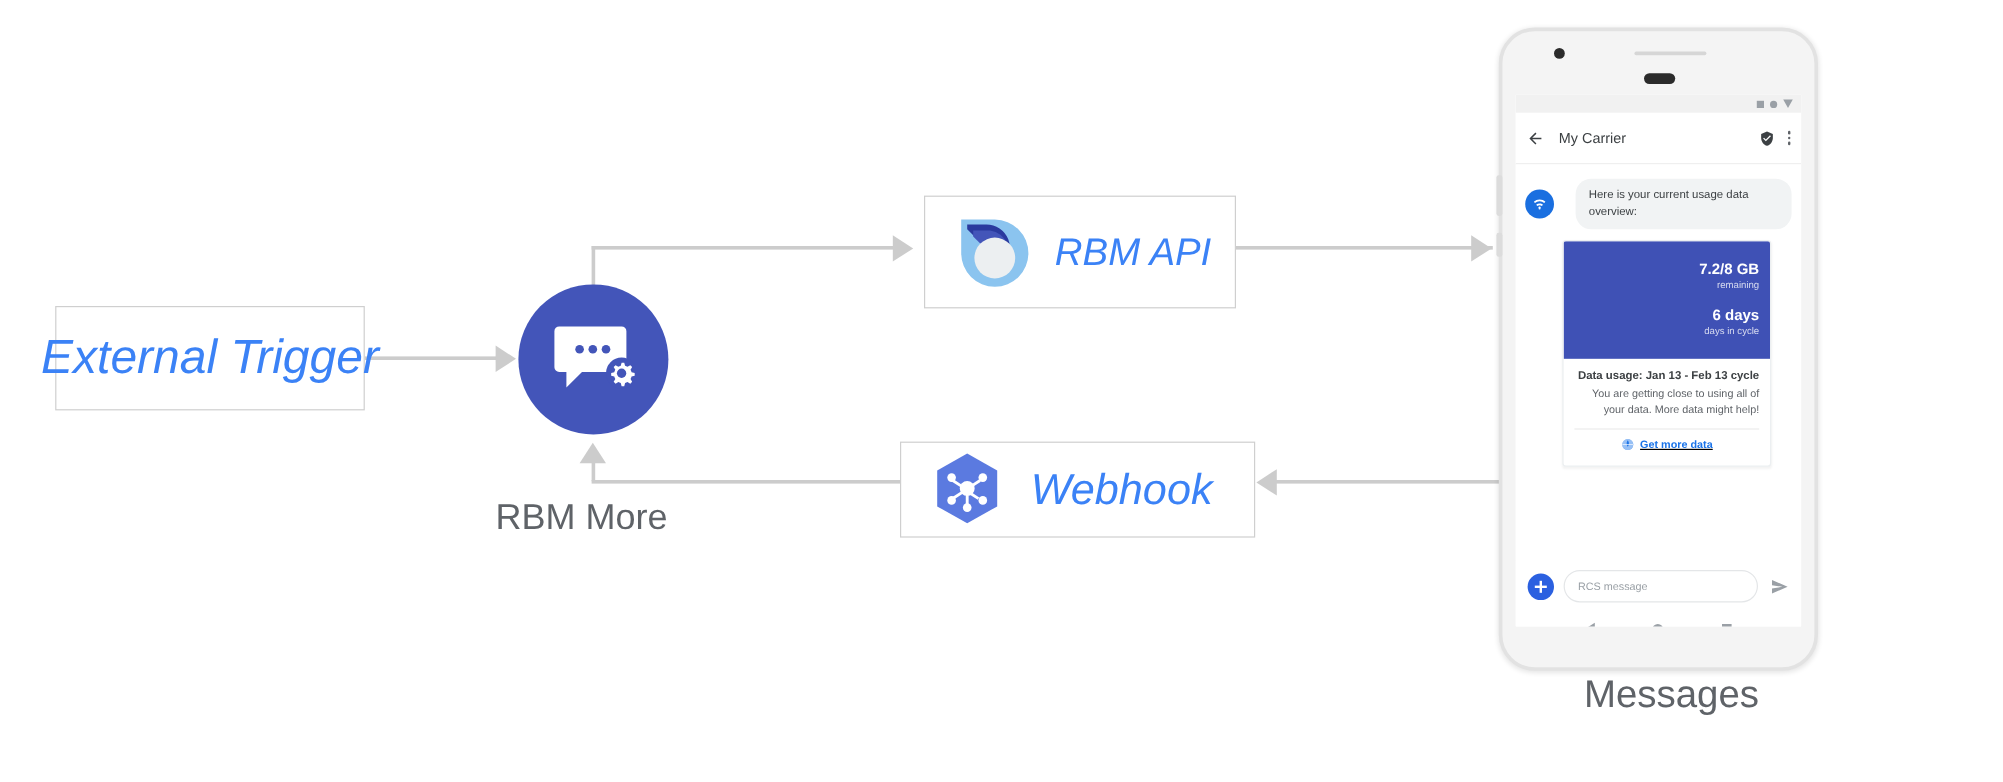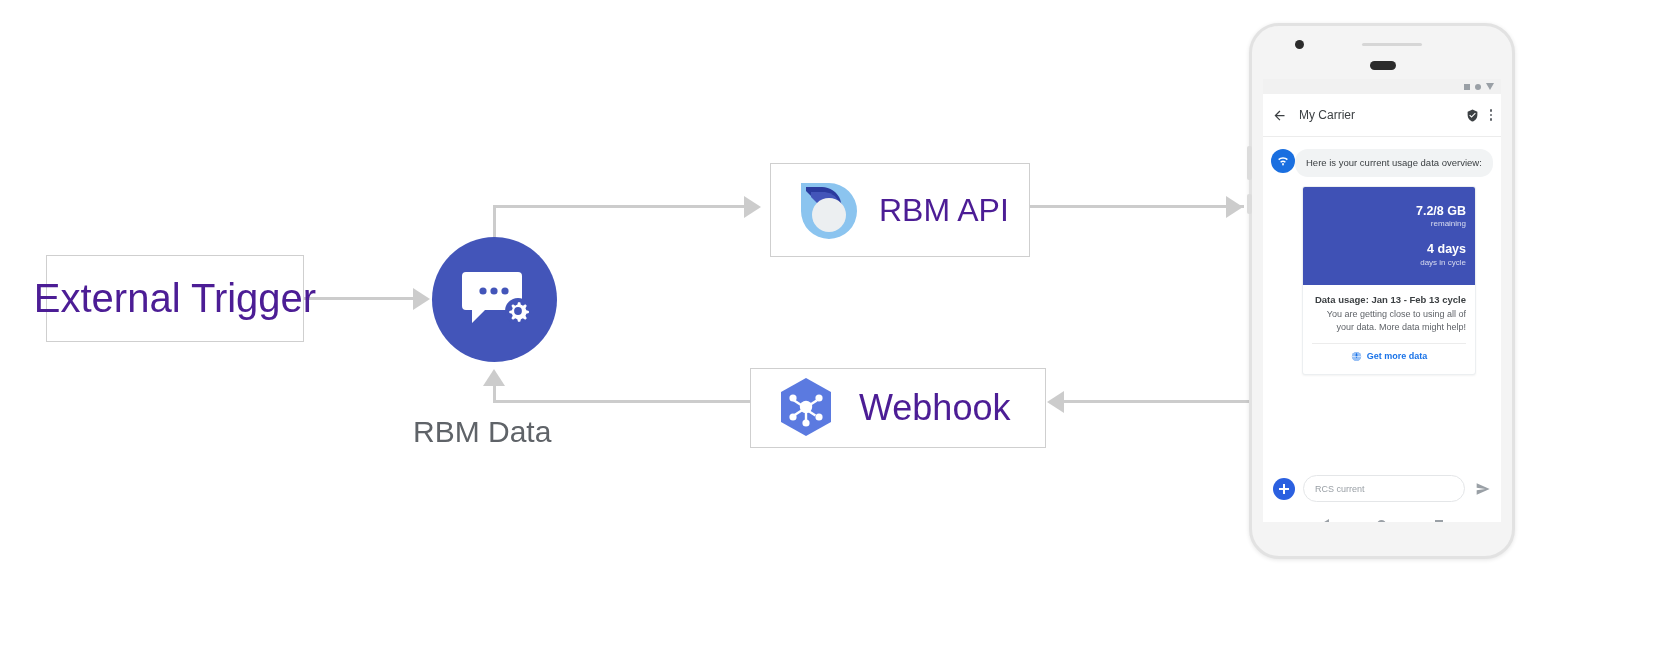--- a/index.html
+++ b/index.html
@@ -23,22 +23,23 @@
   .node-box {
     position: absolute;
     border: 1px solid #cfcfcf;
     background: #ffffff;
     box-sizing: border-box;
     display: flex;
     align-items: center;
   }
   .node-label {
     font-weight: 300;
-    color: #4c1d95;
+    color: #3b82f6;
     white-space: nowrap;
+    font-style: italic;
   }
   .caption {
     position: absolute;
     font-weight: 300;
     color: #5f6368;
     white-space: nowrap;
   }
 
   .line-h {
     position: absolute;
@@ -146,21 +147,21 @@
   }
   .dots-v { display: flex; flex-direction: column; gap: 2px; margin-left: 11px; }
   .dots-v i { width: 2.5px; height: 2.5px; background: #5f6368; border-radius: 50%; display: block; }
 
   #convo {
     padding: 12px 8px 0 8px;
     background: #ffffff;
     height: 330px;
     box-sizing: border-box;
   }
-  #msg-row { display: flex; align-items: flex-start; gap: 0; }
+  #msg-row { display: flex; align-items: center; gap: 18px; }
   #avatar {
     width: 24px; height: 24px; border-radius: 50%;
     background: #1a6fe0; flex: 0 0 24px;
     display: flex; align-items: center; justify-content: center;
   }
   #bubble {
     background: #f1f3f4;
     border-radius: 13px;
     padding: 7px 11px;
     font-size: 9.5px;
@@ -199,21 +200,21 @@
   .g-big { font-size: 12.5px; font-weight: 700; line-height: 1.15; }
   .g-sub { font-size: 8px; opacity: .78; line-height: 1.4; }
   .g-gap { height: 13px; }
 
   #card-body { padding: 9px 9px 4px 9px; text-align: right; }
   #card-title { font-size: 9.5px; font-weight: 700; color: #3c4043; }
   #card-text { font-size: 9px; color: #5f6368; line-height: 1.5; margin-top: 3px; }
   #card-divider { height: 1px; background: #ececec; margin: 8px 0 0 0; }
   #card-action {
     display: flex; align-items: center; justify-content: center;
-    gap: 5px; padding: 7px 0 8px 0;
+    gap: 5px; padding: 7px 0 8px 0; text-decoration: underline;
   }
   #card-action-label { font-size: 9px; color: #1a73e8; font-weight: 600; }
 
   #composer {
     display: flex; align-items: center; gap: 8px;
     padding: 8px 10px; background: #fff;
   }
   #plus-btn {
     width: 22px; height: 22px; border-radius: 50%; background: #2b60e0;
     flex: 0 0 22px; position: relative;
@@ -273,21 +274,21 @@
       <circle cx="23" cy="23" r="3.6" fill="#4355b9"></circle>
       <circle cx="34" cy="23" r="3.6" fill="#4355b9"></circle>
       <circle cx="45" cy="23" r="3.6" fill="#4355b9"></circle>
       <g transform="translate(47,32)">
         <circle cx="11" cy="11" r="13" fill="#4355b9"></circle>
         <path d="M11 2.2 l2.2 0 0.7 2.6 a6.8 6.8 0 0 1 2 0.85 l2.35 -1.35 1.55 1.55 -1.35 2.35 a6.8 6.8 0 0 1 0.85 2 l2.6 0.7 0 2.2 -2.6 0.7 a6.8 6.8 0 0 1 -0.85 2 l1.35 2.35 -1.55 1.55 -2.35 -1.35 a6.8 6.8 0 0 1 -2 0.85 l-0.7 2.6 -2.2 0 -0.7 -2.6 a6.8 6.8 0 0 1 -2 -0.85 l-2.35 1.35 -1.55 -1.55 1.35 -2.35 a6.8 6.8 0 0 1 -0.85 -2 l-2.6 -0.7 0 -2.2 2.6 -0.7 a6.8 6.8 0 0 1 0.85 -2 l-1.35 -2.35 1.55 -1.55 2.35 1.35 a6.8 6.8 0 0 1 2 -0.85 z" fill="#ffffff"></path>
         <circle cx="11" cy="11" r="3.9" fill="#4355b9"></circle>
       </g>
     </svg>
   </div>
-  <div class="caption" style="left:413px; top:415px; font-size:30px;">RBM Data</div>
+  <div class="caption" style="left:413px; top:415px; font-size:30px;">RBM More</div>
 
   <div class="node-box" id="box-rbm-api" style="left:770px; top:163px; width:260px; height:94px; padding-left:18px; gap:16px;">
     <svg width="74" height="74" viewBox="0 0 74 74">
       <path d="M10 10 h30 a28 28 0 0 1 0 56 a28 28 0 0 1 -28 -28 v-28 z" fill="#8bc4ef"></path>
       <path d="M17 14 h16 a20 20 0 0 1 14 34 l-30 -30 z" fill="#2a3a9e"></path>
       <path d="M22 19 h14 a18 18 0 0 1 11 30 l-25 -25 z" fill="#4355b9"></path>
       <circle cx="40" cy="42" r="17" fill="#eceff1"></circle>
     </svg>
     <span class="node-label" style="font-size:32px;">RBM API</span>
   </div>
@@ -356,21 +357,21 @@
           <div id="bubble">Here is your current usage data overview:</div>
         </div>
 
         <div id="rich-card">
 
           <div id="gauge-panel">
             <div id="gauge-right">
               <div class="g-big">7.2/8 GB</div>
               <div class="g-sub">remaining</div>
               <div class="g-gap"></div>
-              <div class="g-big">4 days</div>
+              <div class="g-big">6 days</div>
               <div class="g-sub">days in cycle</div>
             </div>
           </div>
 
           <div id="card-body">
             <div id="card-title">Data usage: Jan 13 - Feb 13 cycle</div>
             <div id="card-text">You are getting close to using all of your data. More data might help!</div>
             <div id="card-divider"></div>
             <div id="card-action">
               <svg width="11" height="11" viewBox="0 0 24 24">
@@ -380,30 +381,31 @@
               </svg>
               <span id="card-action-label">Get more data</span>
             </div>
           </div>
         </div>
       </div>
 
       <div id="composer">
         <div id="plus-btn"></div>
         <div id="input-pill">
-          <span>RCS current</span>
+          <span>RCS message</span>
         </div>
         <svg id="send-icon" width="16" height="16" viewBox="0 0 24 24">
           <path d="M2.5 20.5L22 12 2.5 3.5 2.5 10l13 2-13 2z" fill="#9aa0a6"></path>
         </svg>
       </div>
 
       <div id="navbar">
         <span class="nav-tri"></span>
         <span class="nav-cir"></span>
         <span class="nav-sq"></span>
       </div>
 
     </div>
   </div>
 
+  <div class="caption" style="left:1320px; top:560px; font-size:32px;">Messages</div>
 
 </div>
 
 </body></html>

